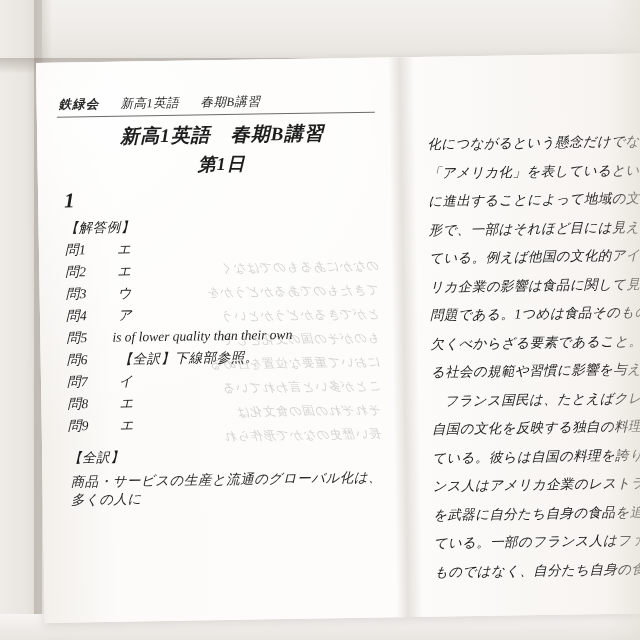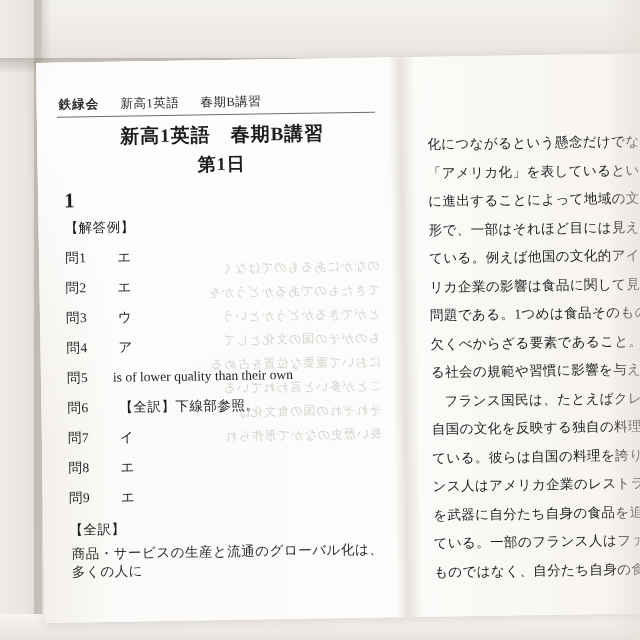--- a/index.html
+++ b/index.html
@@ -13,20 +13,21 @@
     background: #ffffff;
     font-family: "Liberation Serif", serif;
   }
 
   
   #photo {
     position: absolute;
     inset: 0;
     background: #ffffff;
     overflow: hidden;
+    font-style: italic;
   }
   .edge-top {
     position: absolute;
     left: 0; top: 0;
     width: 640px; height: 64px;
     background: linear-gradient(180deg, #f3f1ee 0%, #eeebe7 55%, #e6e2dd 100%);
   }
   .edge-top-shadow {
     position: absolute;
     left: 0; top: 58px;
@@ -139,21 +140,21 @@
     font-size: 13.5px;
     margin: 6px 0 4px 2px;
     letter-spacing: 0.5px;
   }
   .ansrow {
     font-size: 13.5px;
     margin: 0 0 4px 2px;
     letter-spacing: 0.5px;
     white-space: nowrap;
   }
-  .ansrow .q { display: inline-block; min-width: 40px; margin-top: 8px; }
+  .ansrow .q { display: inline-block; min-width: 40px; }
   .ansrow .a { margin-left: 12px; }
   .ansrow .en {
     margin-left: 6px;
     font-family: "Liberation Serif", serif;
     letter-spacing: 0;
   }
   .zenyaku {
     font-size: 13.5px;
     margin: 14px 0 6px 2px;
     letter-spacing: 0.5px;

